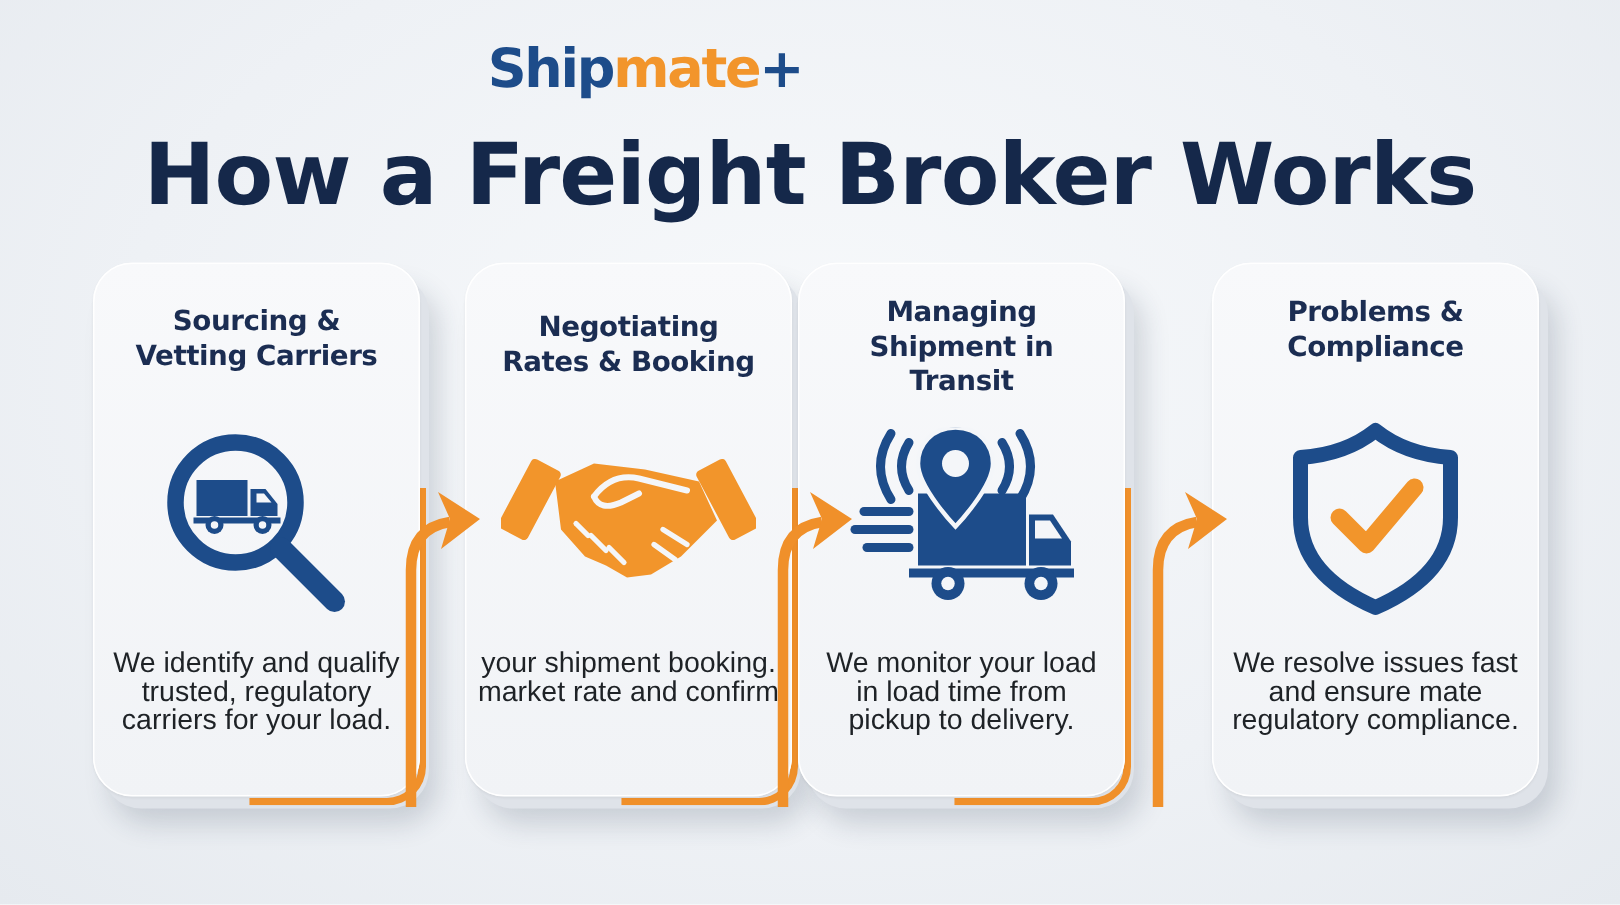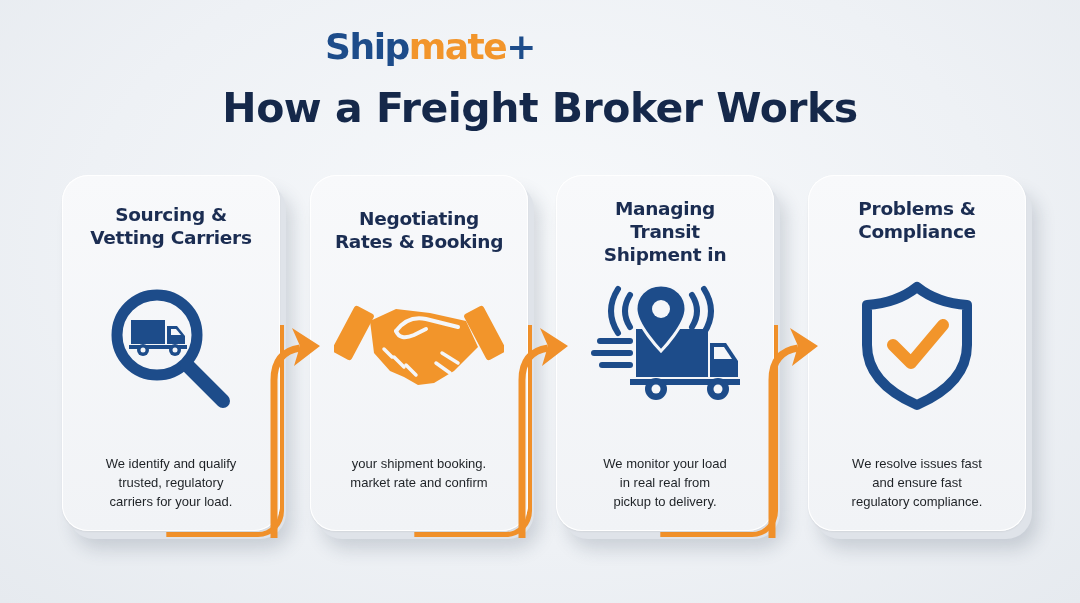--- a/index.html
+++ b/index.html
@@ -11,21 +11,21 @@
   }
   .brand {
     position: absolute; top: 26px; left: 0; width: 860px; text-align: center;
     font-family: "DejaVu Sans", sans-serif; font-weight: bold; font-size: 36px; letter-spacing: -1.5px;
   }
   .brand .b1 { color: #1d4c8a; }
   .brand .b2 { color: #f2952b; }
   .brand .b3 { color: #1d4c8a; }
   .title {
     position: absolute; top: 84px; left: 0; width: 1080px; text-align: center;
-    font-family: "DejaVu Sans", sans-serif; font-weight: bold; font-size: 41px; color: #15284a; letter-spacing: -0.5px;
+    font-family: "DejaVu Sans", sans-serif; font-weight: bold; font-size: 57px; color: #15284a; letter-spacing: -0.5px;
   }
   .card-wrap { position: absolute; top: 175px; width: 218px; height: 268px; }
   .card-shadow {
     position: absolute; left: 6px; top: 8px; width: 218px; height: 356px;
     border-radius: 26px; background: #dfe3e9;
     box-shadow: 6px 10px 18px rgba(40,55,80,0.18);
   }
   .card-accent {
     position: absolute; left: 8px; top: 150px; width: 214px; height: 212px;
     border-radius: 0 0 26px 26px;
@@ -39,21 +39,21 @@
     text-align: center;
   }
   .card-title {
     font-family: "DejaVu Sans", sans-serif; font-weight: bold; color: #1b2d52;
     font-size: 18.5px; line-height: 23px; letter-spacing: -0.3px;
     position: absolute; left: 0; width: 218px;
   }
   .card-icon { position: absolute; left: 0; width: 218px; display: flex; justify-content: center; }
   .card-desc {
     position: absolute; left: 0; width: 218px; top: 258px;
-    font-size: 13px; line-height: 19px; color: #1e2226; margin-top: 21px;
+    font-size: 19px; line-height: 19px; color: #1e2226;
   }
   .connector { position: absolute; top: 300px; width: 60px; height: 240px; }
 </style>
 </head>
 <body>
 
 <div class="brand"><span class="b1">Ship</span><span class="b2">mate</span><span class="b3">+</span></div>
 
 <div class="title">How a Freight Broker Works</div>
 
@@ -113,28 +113,28 @@
         </g>
       </svg>
     </div>
     <div class="card-desc">
       <div>your shipment booking.</div>
       <div>market rate and confirm</div>
     </div>
   </div>
 </div>
 
-<div class="card-wrap" style="left:556px;">
+<div class="card-wrap" style="left:532px;">
   <div class="card-shadow"></div>
   <div class="card-accent"></div>
   <div class="card">
     <div class="card-title" style="top:22px;">
       <div>Managing</div>
+      <div>Shipment in</div>
       <div>Transit</div>
-      <div>Shipment in</div>
     </div>
     <div class="card-icon" style="top:110px;">
       <svg width="150" height="124" viewBox="0 0 150 124">
         <g fill="none" stroke="#1d4c8a" stroke-width="6" stroke-linecap="round">
           <path d="M40 10 Q30 26 40 42"></path>
           <path d="M102 10 Q112 26 102 42"></path>
           <path d="M28 4 Q14 26 28 48"></path>
           <path d="M114 4 Q128 26 114 48"></path>
         </g>
         <rect x="46" y="44" width="72" height="48" fill="#1d4c8a"></rect>
@@ -149,42 +149,42 @@
           <line x1="10" y1="56" x2="40" y2="56"></line>
           <line x1="4" y1="68" x2="40" y2="68"></line>
           <line x1="12" y1="80" x2="40" y2="80"></line>
         </g>
         <path d="M71 0 C55 0 46 12 46 24 C46 40 71 66 71 66 C71 66 96 40 96 24 C96 12 87 0 71 0 Z" fill="#1d4c8a" stroke="#f4f6f9" stroke-width="3"></path>
         <circle cx="71" cy="24" r="9" fill="#f4f6f9"></circle>
       </svg>
     </div>
     <div class="card-desc">
       <div>We monitor your load</div>
-      <div>in real real from</div>
+      <div>in load time from</div>
       <div>pickup to delivery.</div>
     </div>
   </div>
 </div>
 
 <div class="card-wrap" style="left:808px;">
   <div class="card-shadow"></div>
   <div class="card">
     <div class="card-title" style="top:22px;">
       <div>Problems &amp;</div>
       <div>Compliance</div>
     </div>
     <div class="card-icon" style="top:106px;">
       <svg width="120" height="130" viewBox="0 0 120 130">
         <path d="M60 6 Q40 22 10 24 L10 64 Q10 102 60 124 Q110 102 110 64 L110 24 Q80 22 60 6 Z" fill="none" stroke="#1d4c8a" stroke-width="10" stroke-linejoin="round"></path>
         <path d="M36 64 L54 82 L86 44" fill="none" stroke="#f2952b" stroke-width="12" stroke-linecap="round" stroke-linejoin="round"></path>
       </svg>
     </div>
     <div class="card-desc">
       <div>We resolve issues fast</div>
-      <div>and ensure fast</div>
+      <div>and ensure mate</div>
       <div>regulatory compliance.</div>
     </div>
   </div>
 </div>
 
 <div class="connector" style="left:266px;">
   <svg width="60" height="240" viewBox="0 0 60 240">
     <path d="M8 238 L8 80 Q8 52 34 48" fill="none" stroke="#f0902a" stroke-width="7"></path>
     <path d="M26 28 L54 46 L28 66 L34 46 Z" fill="#f0902a"></path>
   </svg>

